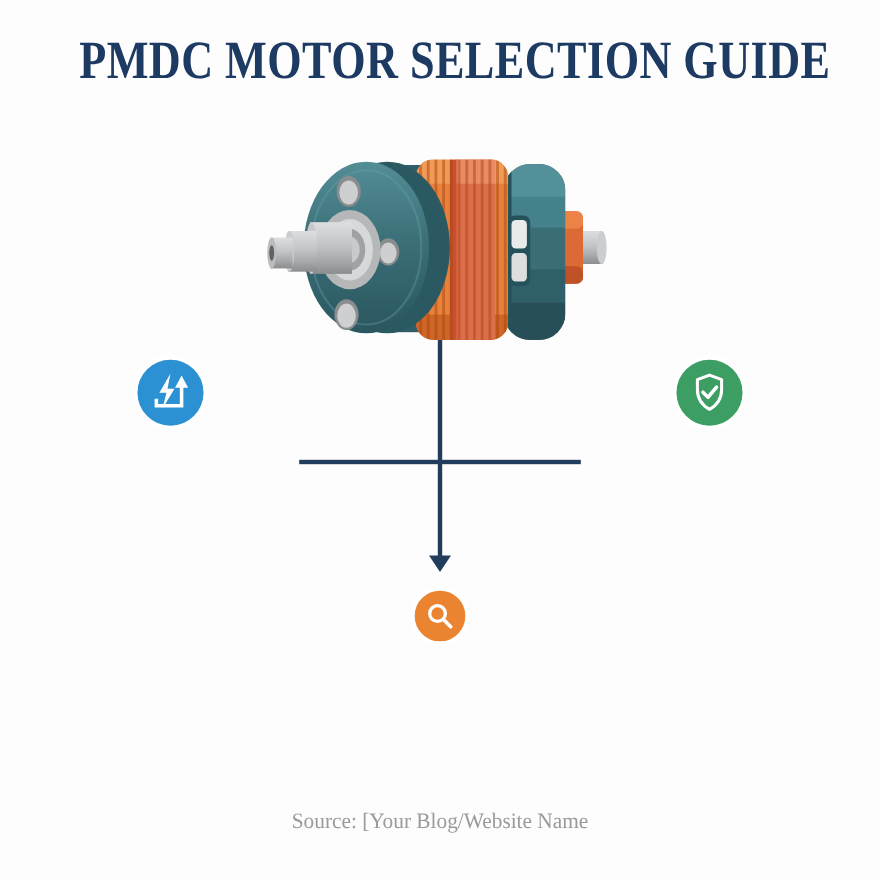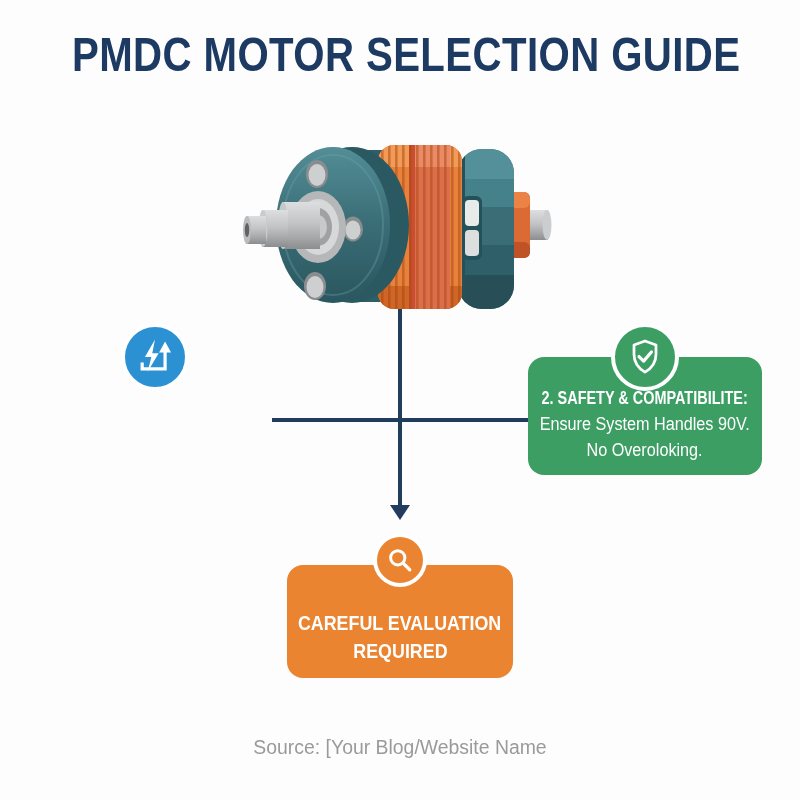--- a/index.html
+++ b/index.html
@@ -1,19 +1,19 @@
 <!DOCTYPE html>
 <html><head>
 <meta charset="utf-8">
 <style>
   html,body{margin:0;padding:0;background:#e9e9e9;}
   .stage{
     position:relative;width:800px;height:800px;margin:0 auto;
     background:#fdfdfd;overflow:hidden;
-    font-family:Liberation Sans, sans-serif;
+    font-family:Liberation Serif, serif;
   }
   
   .title{
     position:absolute;top:26px;left:0;width:800px;margin:0;
     text-align:center;font-size:49px;font-weight:bold;color:#1d3a63;
     white-space:nowrap;transform:scaleX(.82);transform-origin:center;
     letter-spacing:0.5px;z-index:4;
   }
   
   .vline{position:absolute;left:398px;top:298px;width:4px;height:208px;background:#223c5c;z-index:1;}
@@ -166,36 +166,27 @@
   </svg>
 
   <div class="badge badge-blue">
     <svg width="44" height="44" viewBox="0 0 48 48" fill="none">
       <polygon points="24,5 13,24 20,24 16,40 28,20 21,20" fill="#ffffff"></polygon>
       <polyline points="10,30 10,37 35,37 35,17" stroke="#ffffff" stroke-width="3.5" fill="none"></polyline>
       <polygon points="28.5,19 41.5,19 35,7" fill="#ffffff"></polygon>
     </svg>
   </div>
 
-  <section class="box box-green">
-    <p class="h">2. SAFETY &amp; COMPATIBILITE:</p>
-    <p class="b">Ensure System Handles 90V.</p>
-    <p class="b">No Overoloking.</p>
-  </section>
   <div class="badge badge-green">
     <svg width="44" height="44" viewBox="0 0 48 48" fill="none">
       <path d="M24 6.5 L36 11 V21 C36 30 31 36.5 24 40.5 C17 36.5 12 30 12 21 V11 Z" stroke="#ffffff" stroke-width="3" stroke-linejoin="round" fill="none"></path>
       <polyline points="17.5,23.5 22.5,28.5 31,18.5" stroke="#ffffff" stroke-width="3.5" stroke-linecap="round" stroke-linejoin="round" fill="none"></polyline>
     </svg>
   </div>
 
-  <section class="box box-orange">
-    <p>CAREFUL EVALUATION</p>
-    <p>REQUIRED</p>
-  </section>
   <div class="badge badge-orange">
     <svg width="36" height="36" viewBox="0 0 48 48" fill="none">
       <circle cx="21" cy="21" r="9.5" stroke="#ffffff" stroke-width="4" fill="none"></circle>
       <line x1="28.5" y1="28.5" x2="37" y2="37" stroke="#ffffff" stroke-width="4.5" stroke-linecap="round"></line>
     </svg>
   </div>
 
   <p class="source">Source: [Your Blog/Website Name</p>
 
 </div>

